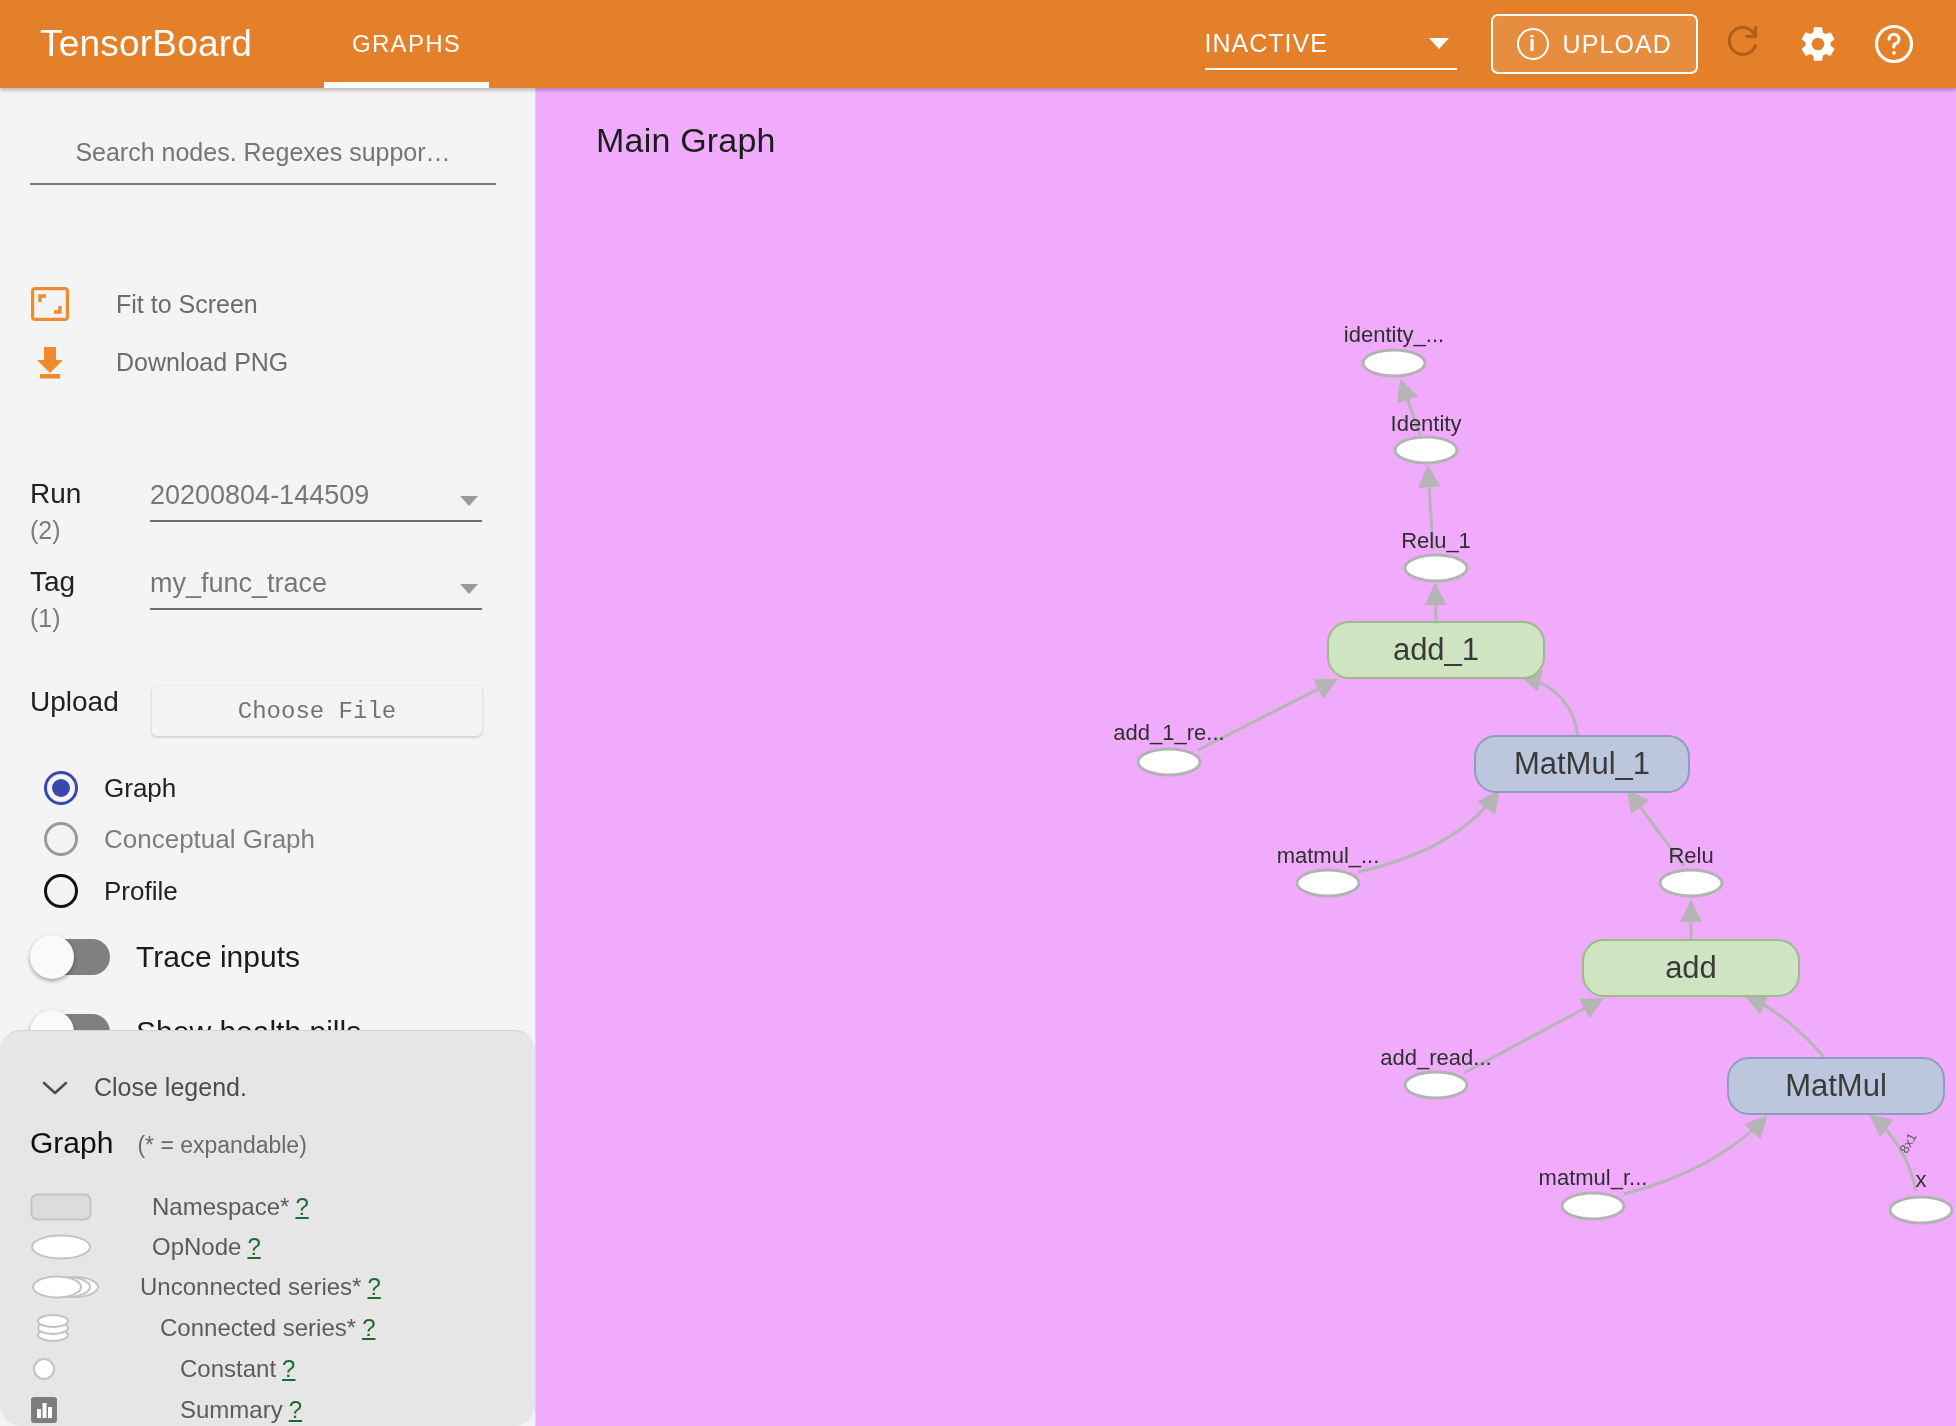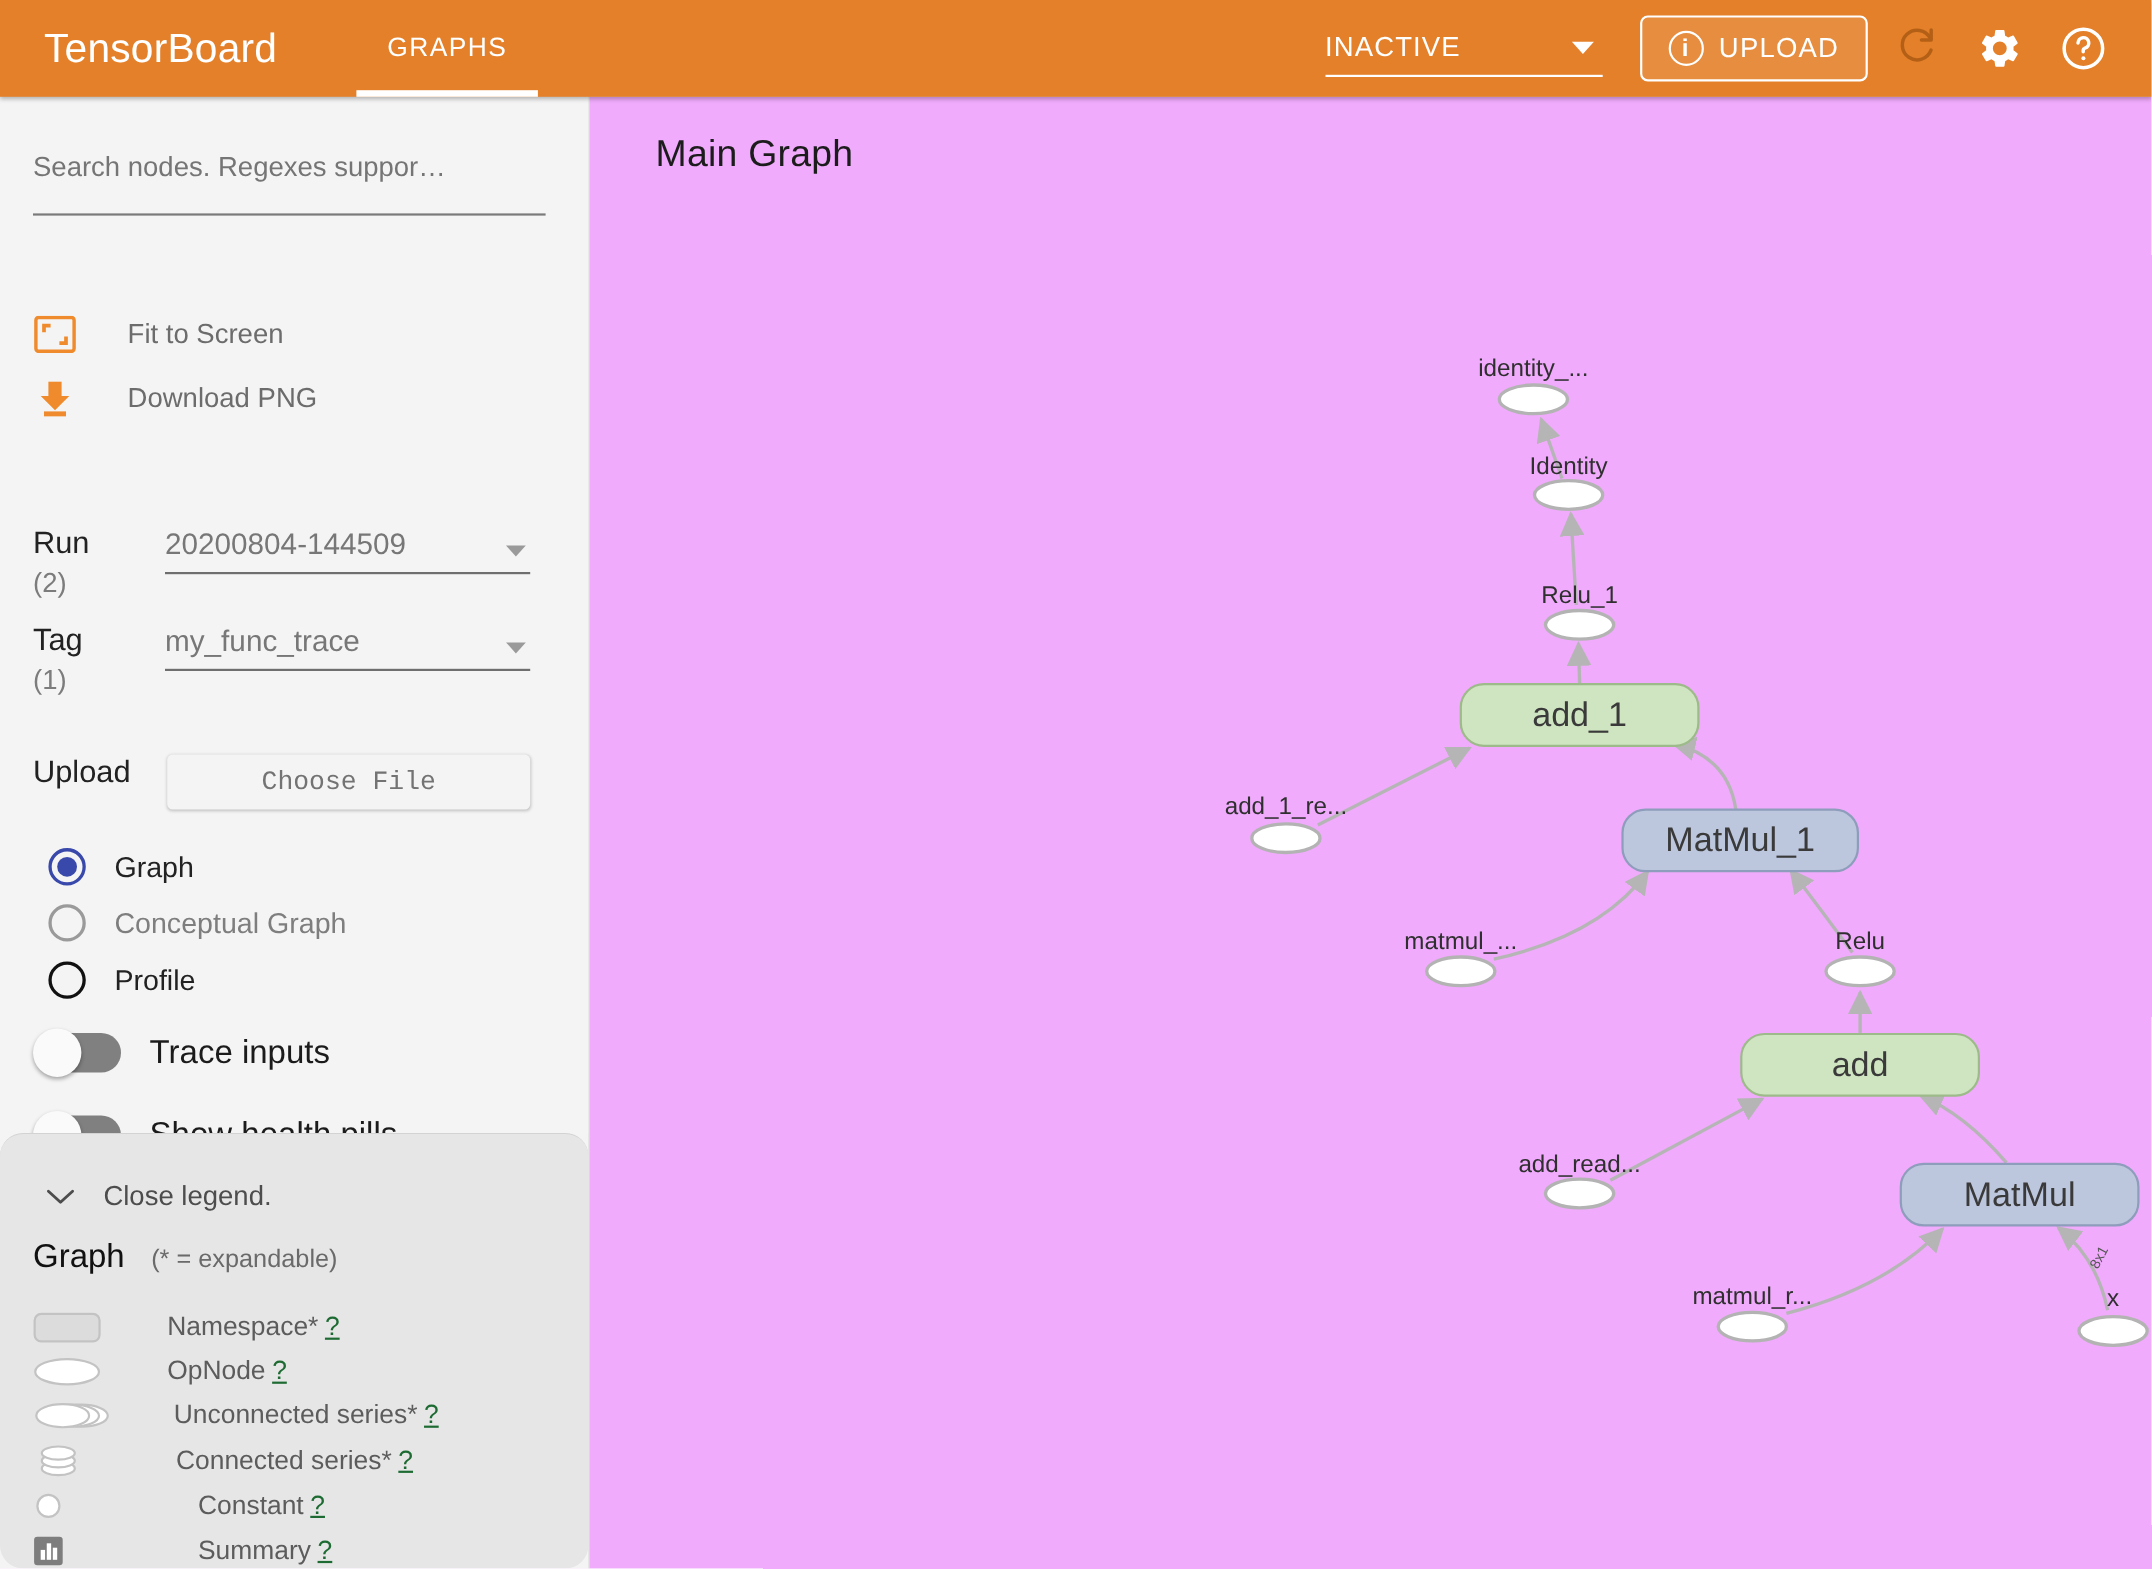--- a/index.html
+++ b/index.html
@@ -73,21 +73,21 @@
     background: #f4f4f4;
     border-right: 1px solid #d8d8d8;
     overflow: hidden;
   }
   .sb-upper { position: relative; height: 942px; background: #f4f4f4; }
   .search-wrap { position: absolute; left: 30px; top: 50px; width: 466px; }
   .search-input {
     width: 100%; border: none; outline: none; background: transparent;
     border-bottom: 2px solid #7a7a7a;
     font-family: "Liberation Sans", sans-serif;
-    font-size: 25px; color: #676767; padding: 0 0 27px 0;
+    font-size: 25px; color: #676767; padding: 0 0 16px 0; text-align: center;
   }
   .search-input::placeholder { color: #757575; }
 
   .tool-row {
     position: absolute; left: 30px; display: flex; align-items: center; cursor: pointer;
   }
   .tool-row .tool-label { font-size: 25px; color: #6c6c6c; margin-left: 46px; }
   .tool-icon { width: 40px; height: 40px; display:flex; align-items:center; justify-content:center; }
 
   .field-row { position: absolute; left: 30px; display: flex; align-items: flex-start; }
@@ -345,21 +345,21 @@
       </div>
 
       <div class="legend-item" style="top:240px">
         <span class="legend-gly">
           <svg width="72" height="28" viewBox="0 0 72 28">
             <ellipse cx="44" cy="14" rx="24" ry="10" fill="#ffffff" stroke="#c3c3c3" stroke-width="2"></ellipse>
             <ellipse cx="36" cy="14" rx="24" ry="10" fill="#ffffff" stroke="#c3c3c3" stroke-width="2"></ellipse>
             <ellipse cx="27" cy="14" rx="24" ry="10.5" fill="#ffffff" stroke="#c3c3c3" stroke-width="2"></ellipse>
           </svg>
         </span>
-        <span class="legend-text" style="margin-left:44px"><span>Unconnected series*</span><span class="qmark">?</span></span>
+        <span class="legend-text" style="margin-left:26px"><span>Unconnected series*</span><span class="qmark">?</span></span>
       </div>
 
       <div class="legend-item" style="top:281px">
         <span class="legend-gly">
           <svg width="46" height="32" viewBox="0 0 46 32">
             <ellipse cx="23" cy="23" rx="15" ry="6" fill="#ffffff" stroke="#c3c3c3" stroke-width="2"></ellipse>
             <ellipse cx="23" cy="16" rx="15" ry="6" fill="#ffffff" stroke="#c3c3c3" stroke-width="2"></ellipse>
             <ellipse cx="23" cy="9" rx="15" ry="6" fill="#ffffff" stroke="#c3c3c3" stroke-width="2"></ellipse>
           </svg>
         </span>

